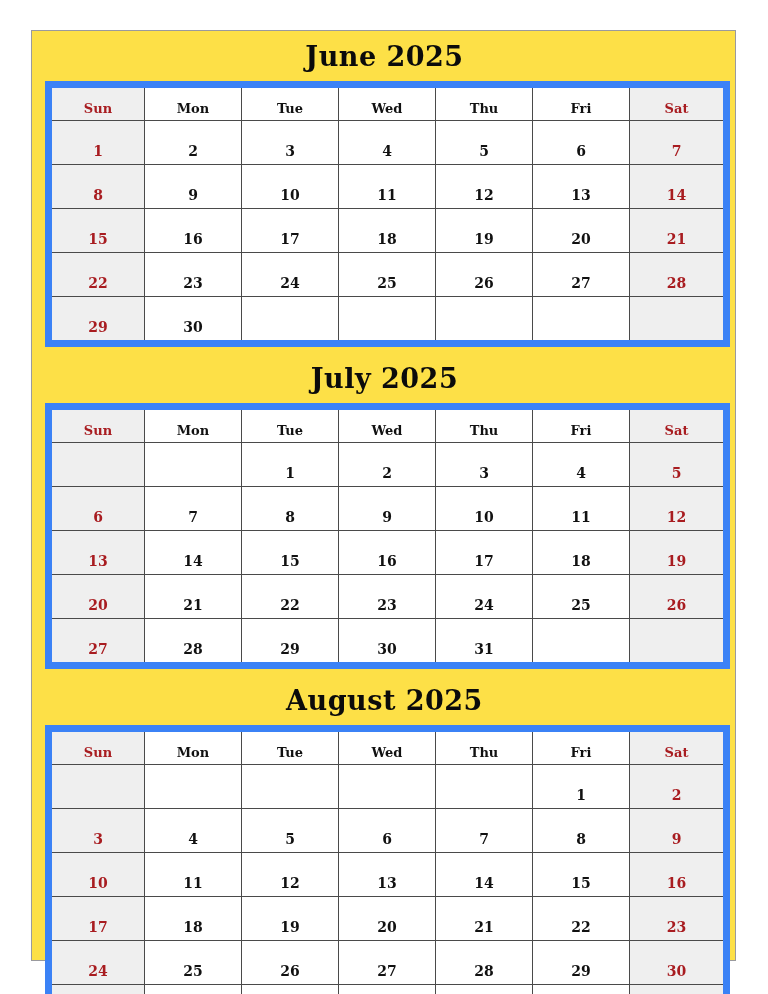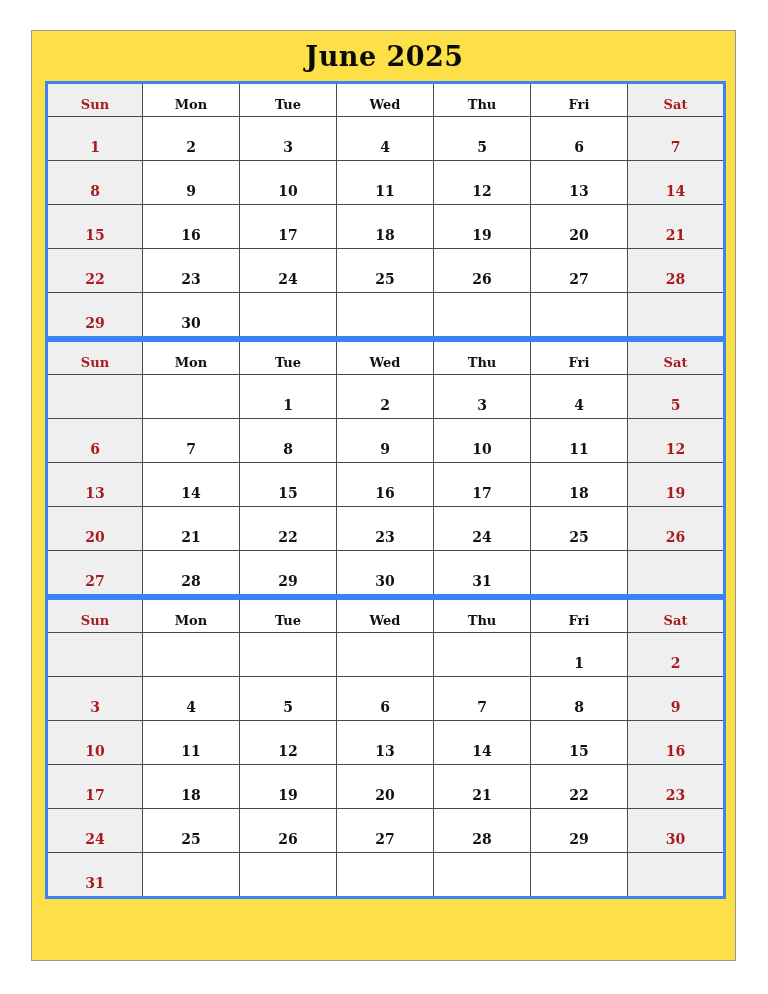--- a/index.html
+++ b/index.html
@@ -48,21 +48,21 @@
     padding-bottom: 11px;
     white-space: nowrap;
   }
   .month-title.m2 { padding-top: 18px; }
   .month-title.m3 { padding-top: 18px; }
 
   table.cal {
     border-collapse: collapse;
     table-layout: fixed;
     width: 679px;
-    border: 3px solid #3b82f6;
+    border: 7px solid #3b82f6;
   }
   table.cal col.c0 { width: 96px; }
   table.cal col.cx { width: 97px; }
   table.cal col.c6 { width: 97px; }
 
   table.cal th {
     height: 28px;
     border: 1px solid #4a4a4a;
     font-family: "DejaVu Serif", serif;
     font-weight: bold;
@@ -164,20 +164,21 @@
             <td></td>
             <td></td>
             <td></td>
             <td class="we"></td>
           </tr>
         </tbody>
       </table>
     </div>
 
     <div class="month-block">
+      <div class="month-title m2">July 2025</div>
       <table class="cal">
         <colgroup>
           <col class="c0">
             <col class="cx">
             <col class="cx">
             <col class="cx">
             <col class="cx">
             <col class="cx">
             <col class="c6">
         </colgroup>
@@ -236,20 +237,21 @@
             <td>30</td>
             <td>31</td>
             <td></td>
             <td class="we"></td>
           </tr>
         </tbody>
       </table>
     </div>
 
     <div class="month-block">
+      <div class="month-title m3">August 2025</div>
       <table class="cal">
         <colgroup>
           <col class="c0">
             <col class="cx">
             <col class="cx">
             <col class="cx">
             <col class="cx">
             <col class="cx">
             <col class="c6">
         </colgroup>

